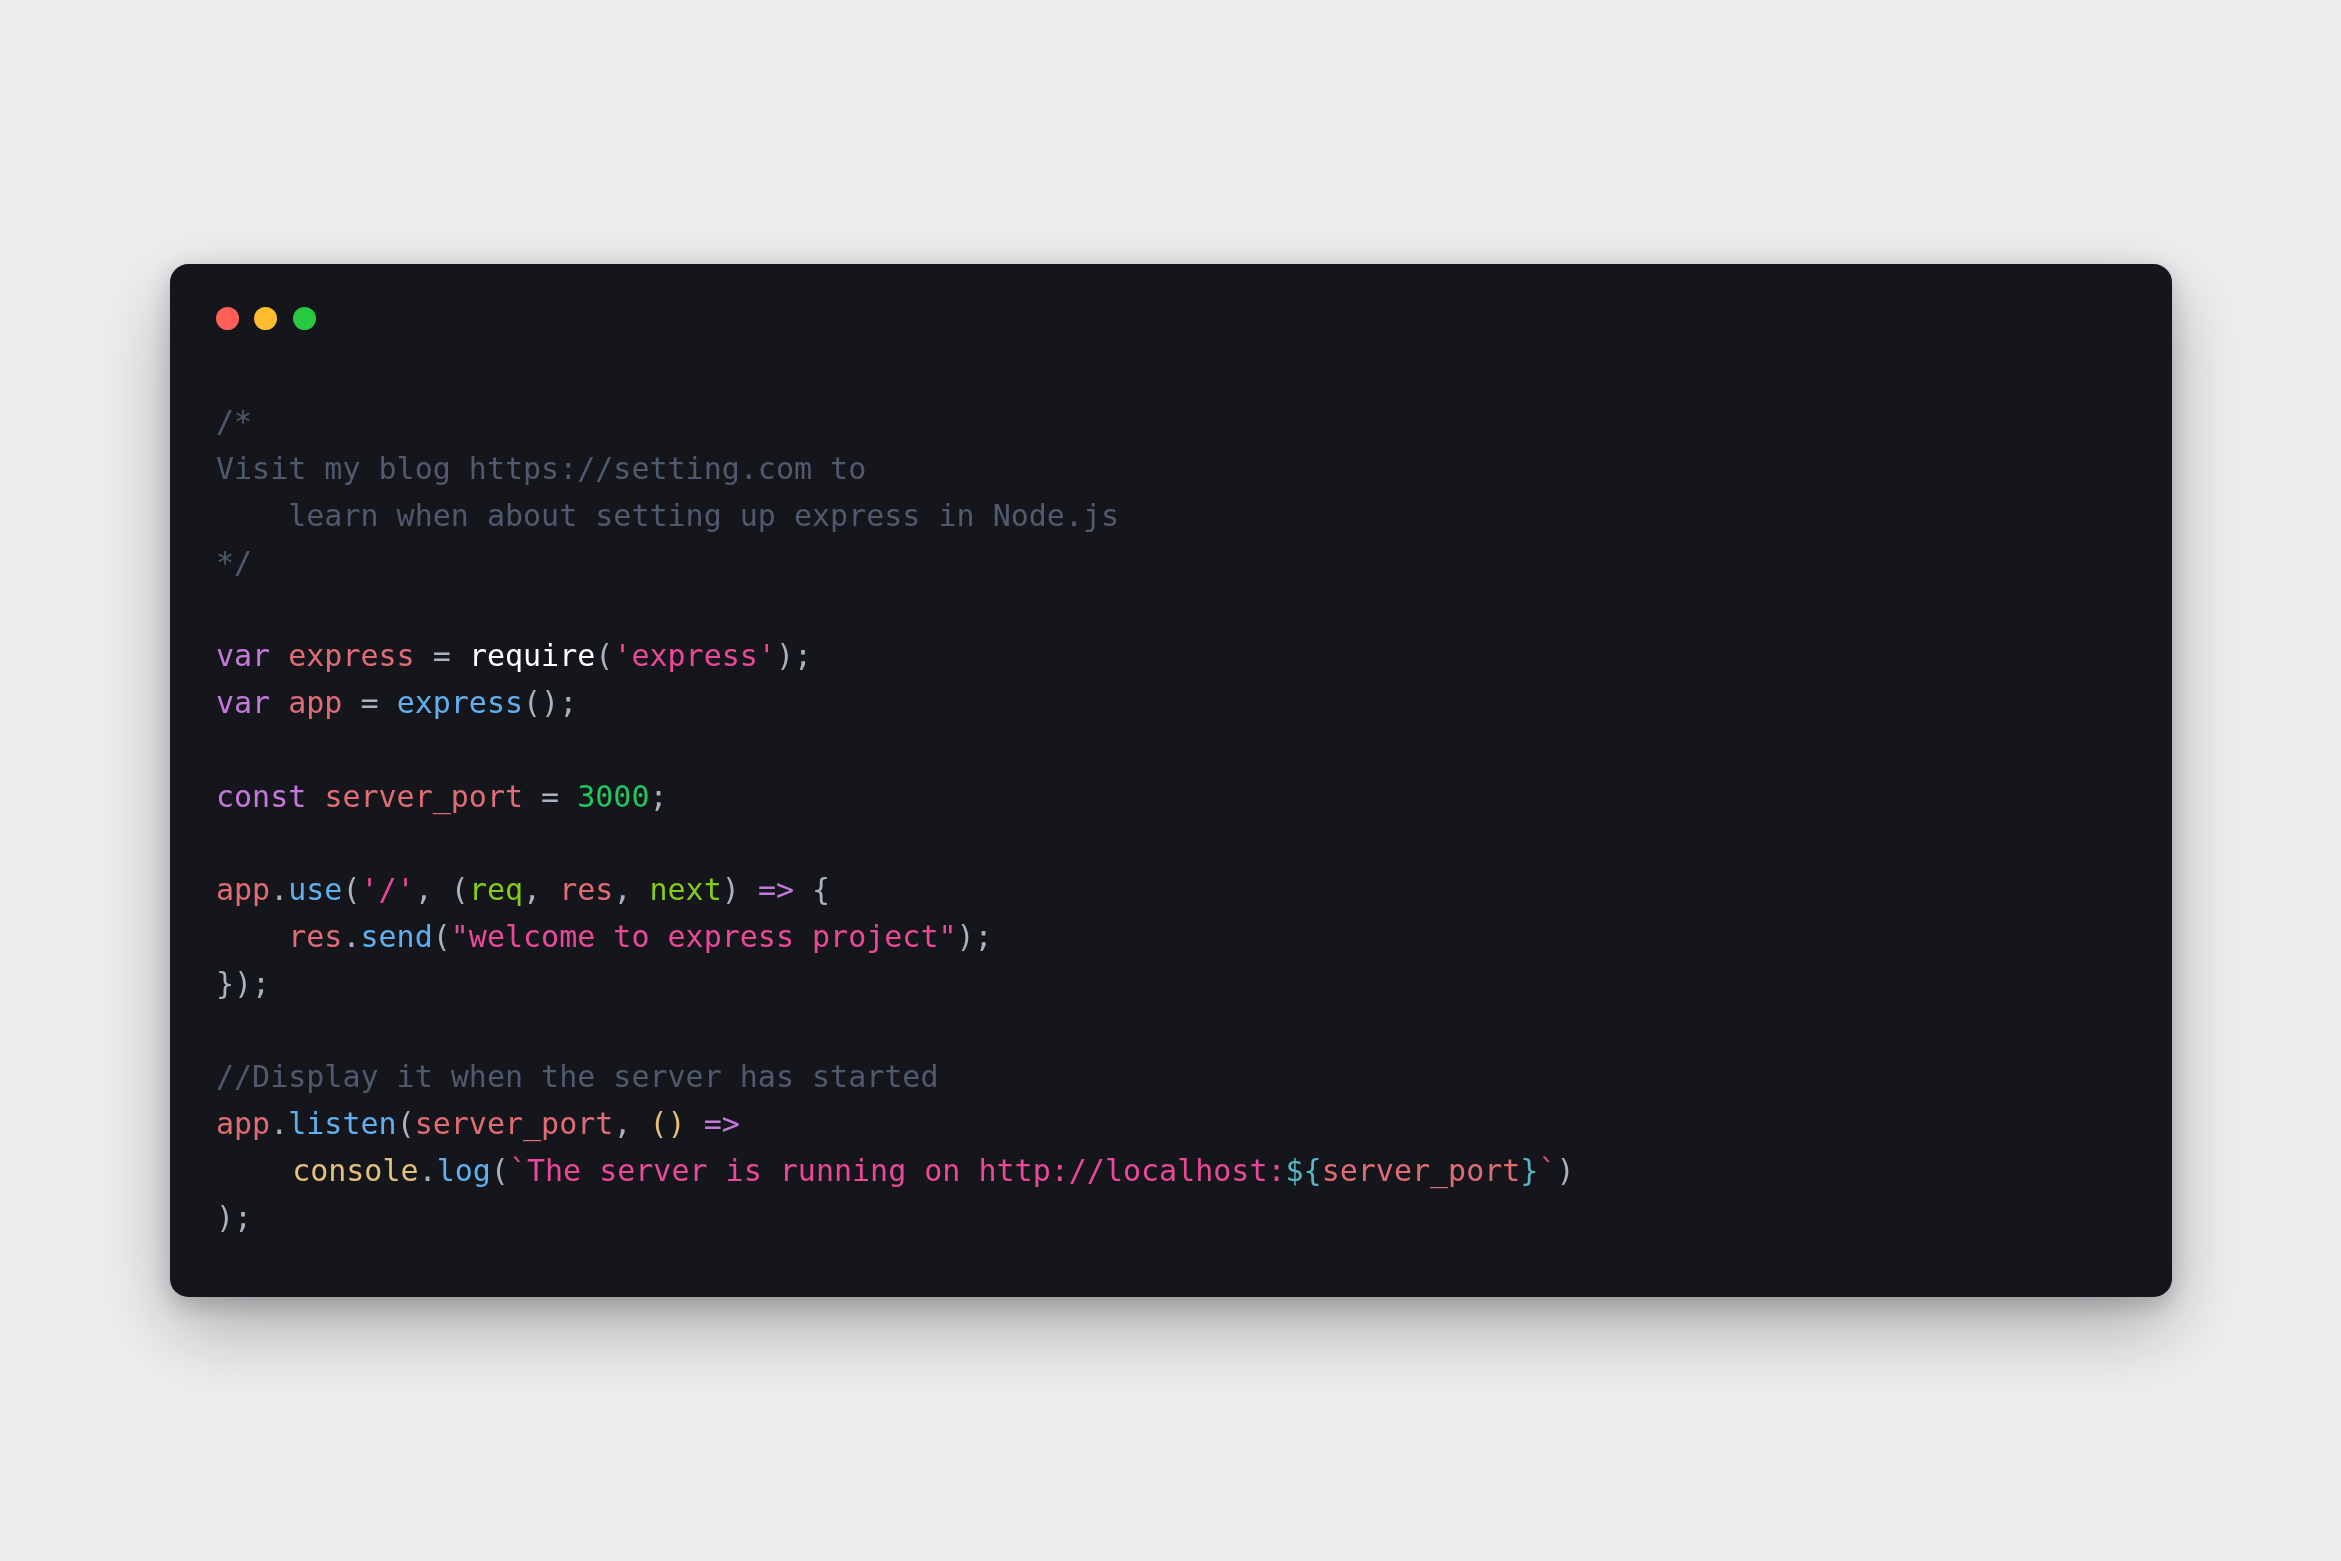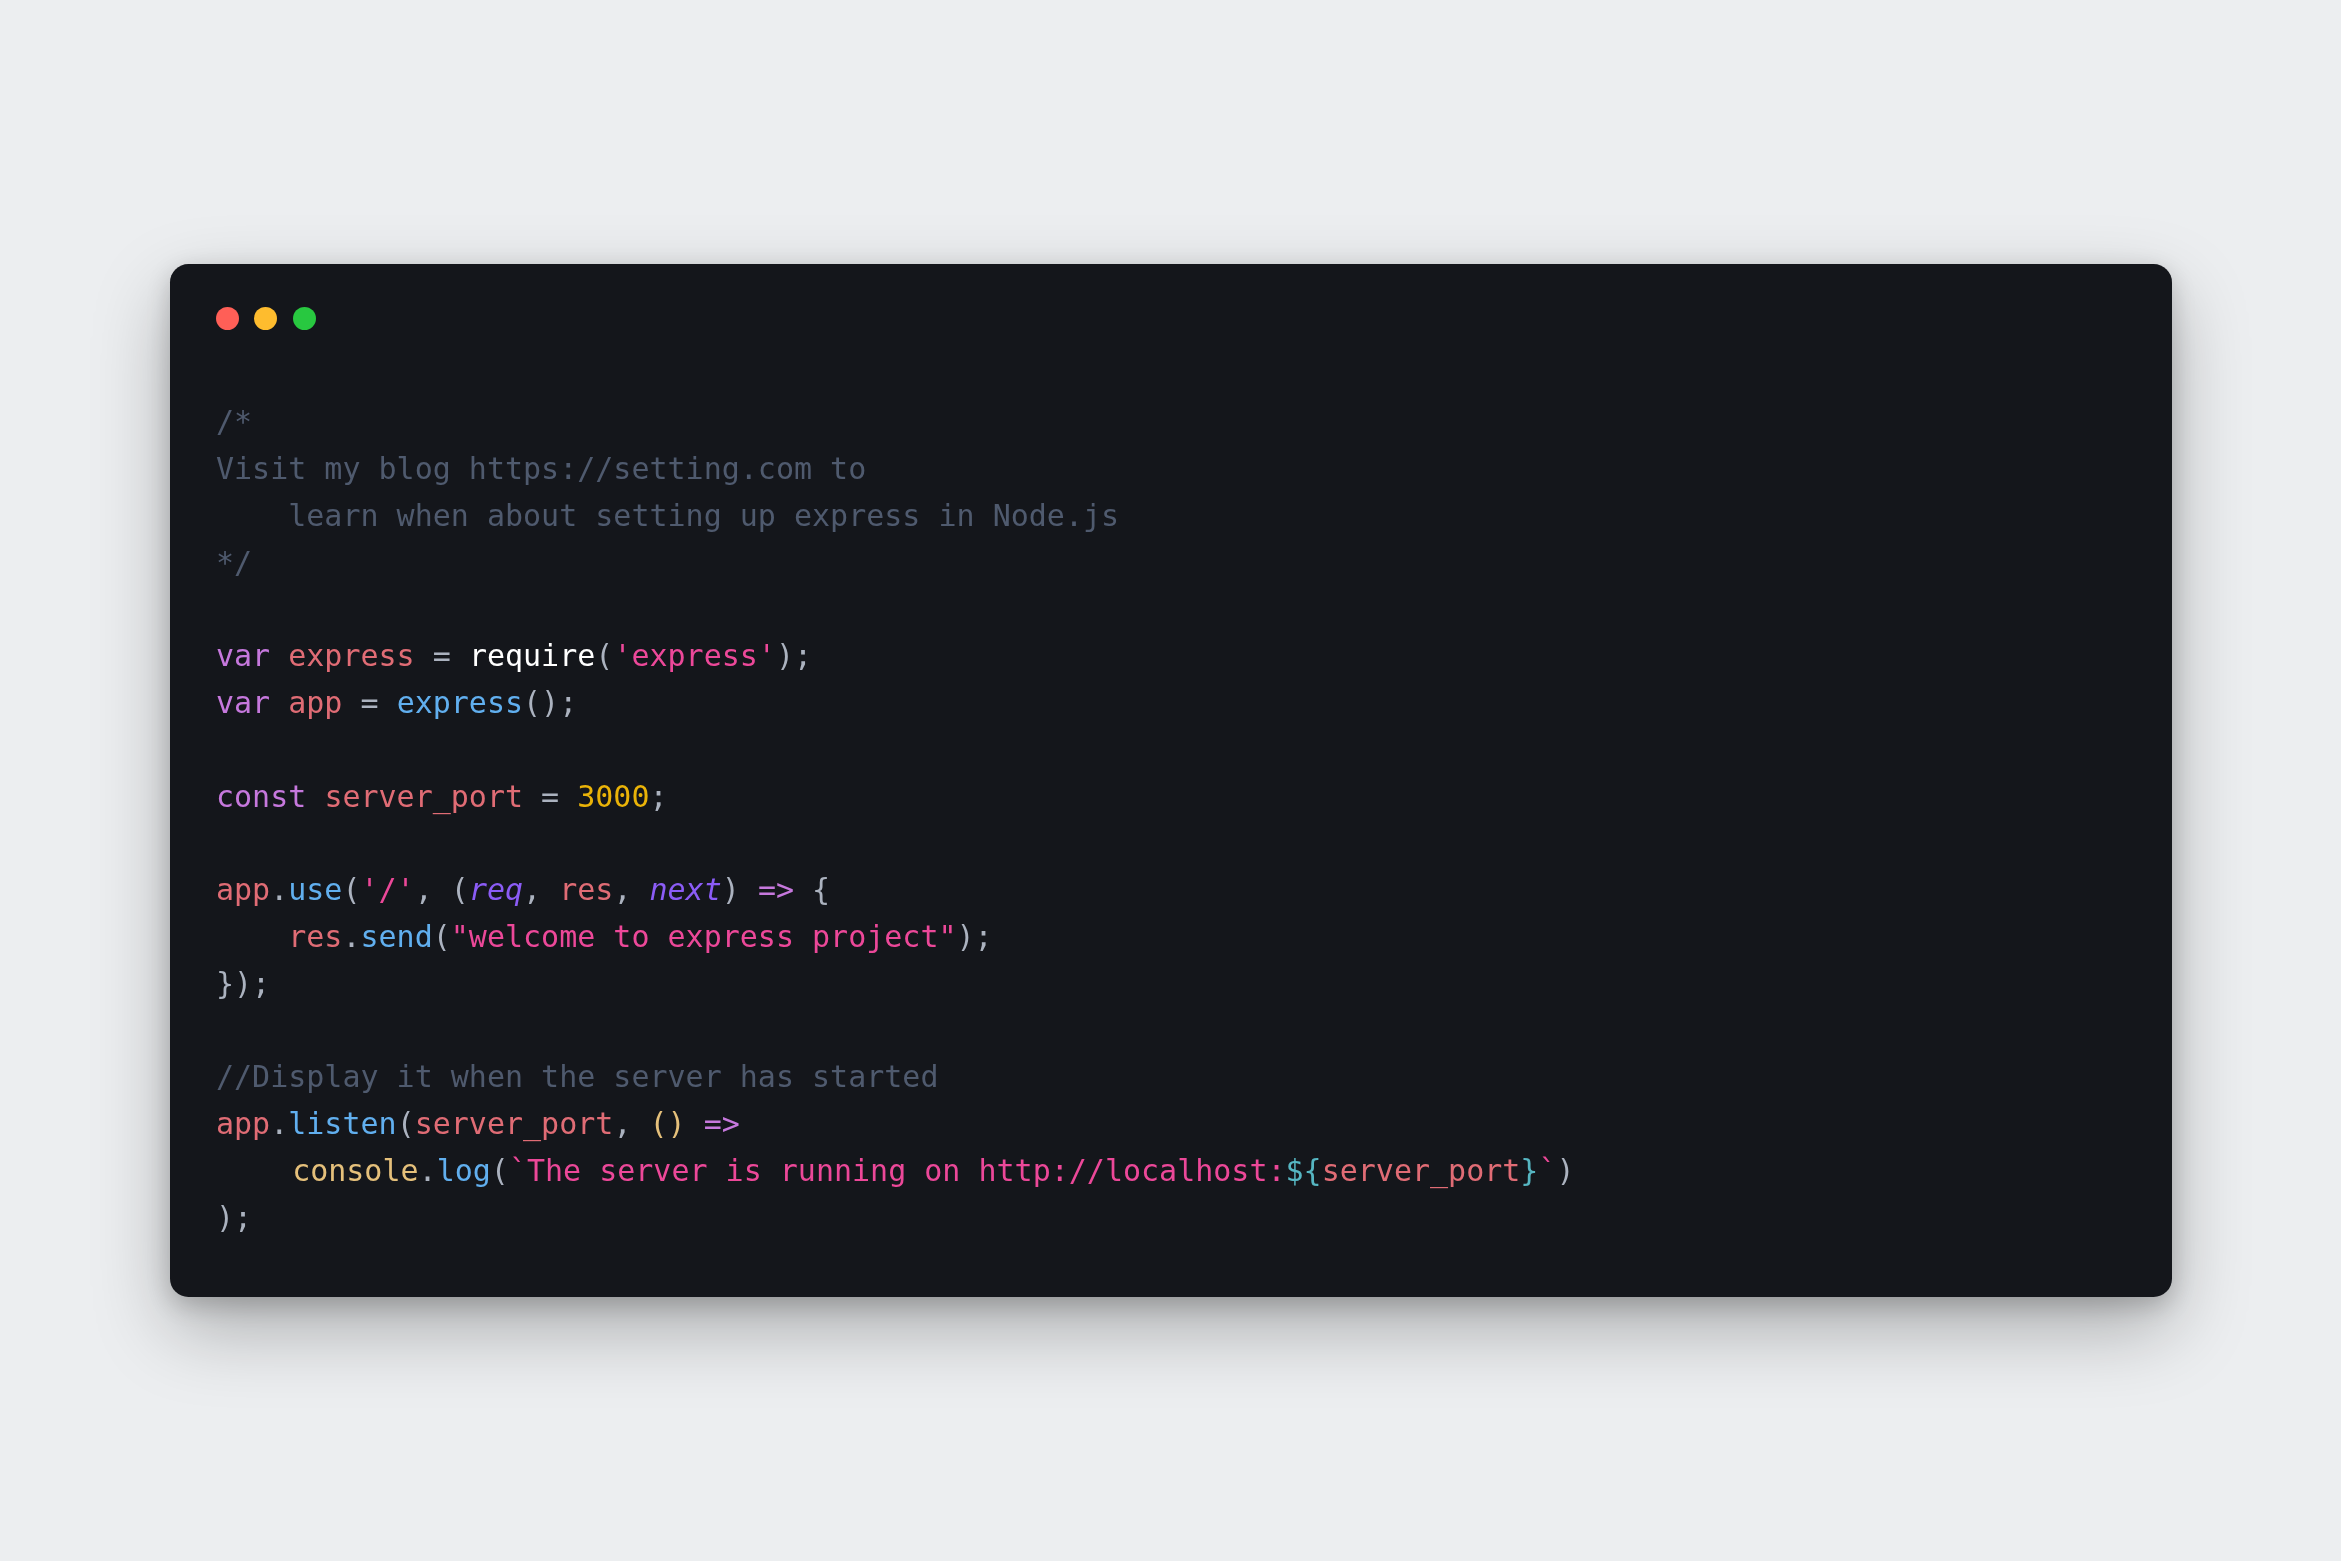--- a/index.html
+++ b/index.html
@@ -39,23 +39,23 @@
       color: #c9d1d9;
     }
 
     
     .c-comment  { color: #4f5a6e; }
     .c-keyword  { color: #c678dd; }   
     .c-var      { color: #e06c75; }   
     .c-func     { color: #61afef; }   
     .c-funcB    { color: #ffffff; }   
     .c-string   { color: #ec4899; }
-    .c-num      { color: #eab308; }
+    .c-num      { color: #22c55e; }
     .c-punct    { color: #abb2bf; }
-    .c-param    { color: #8b5cf6; font-style: italic; }   
+    .c-param    { color: #84cc16; }   
     .c-obj      { color: #e5c07b; margin-left: 40px; }   
     .c-tmplvar  { color: #e06c75; }
     .c-tmpldelim{ color: #56b6c2; }   
     .c-arrow    { color: #c678dd; }
     .c-paren    { color: #e5c07b; }   
   </style>
 </head>
 <body>
 
 <div class="window">

